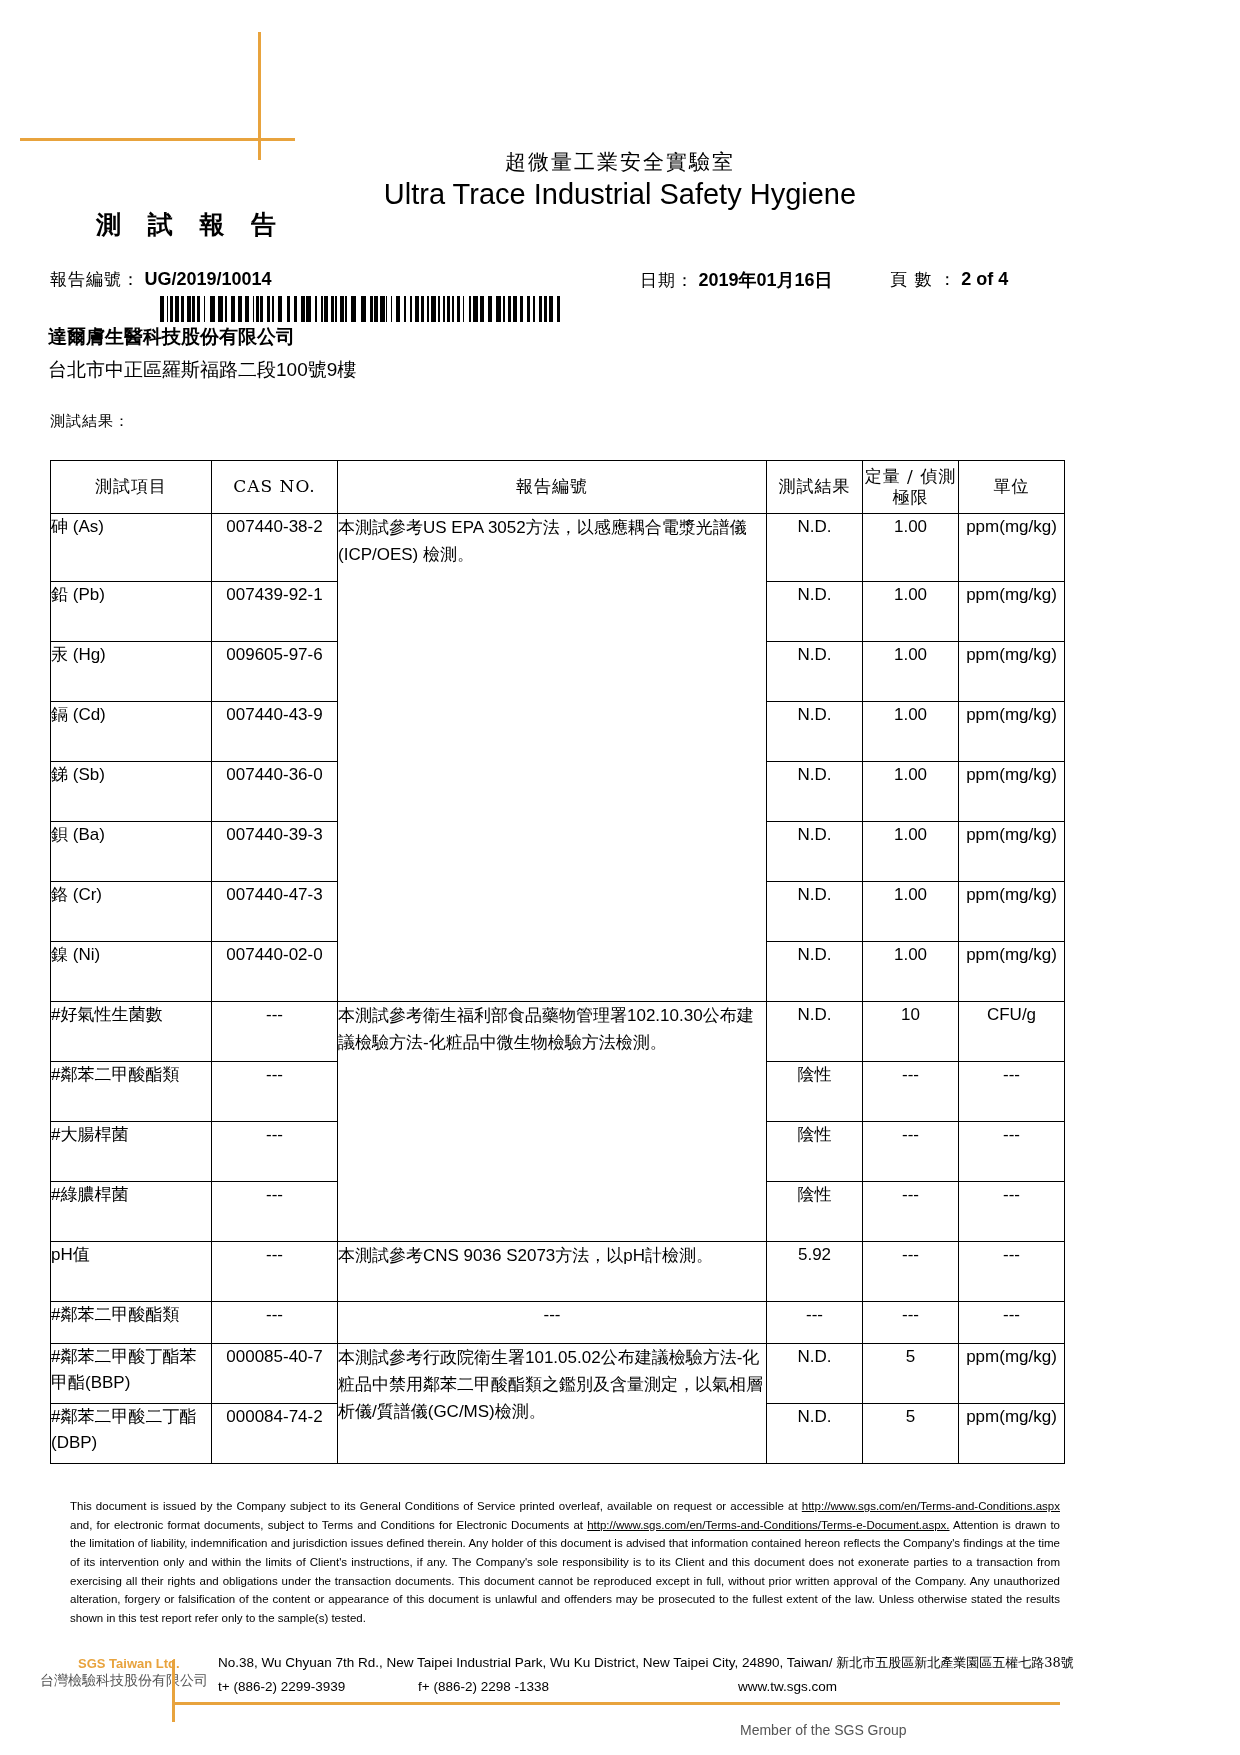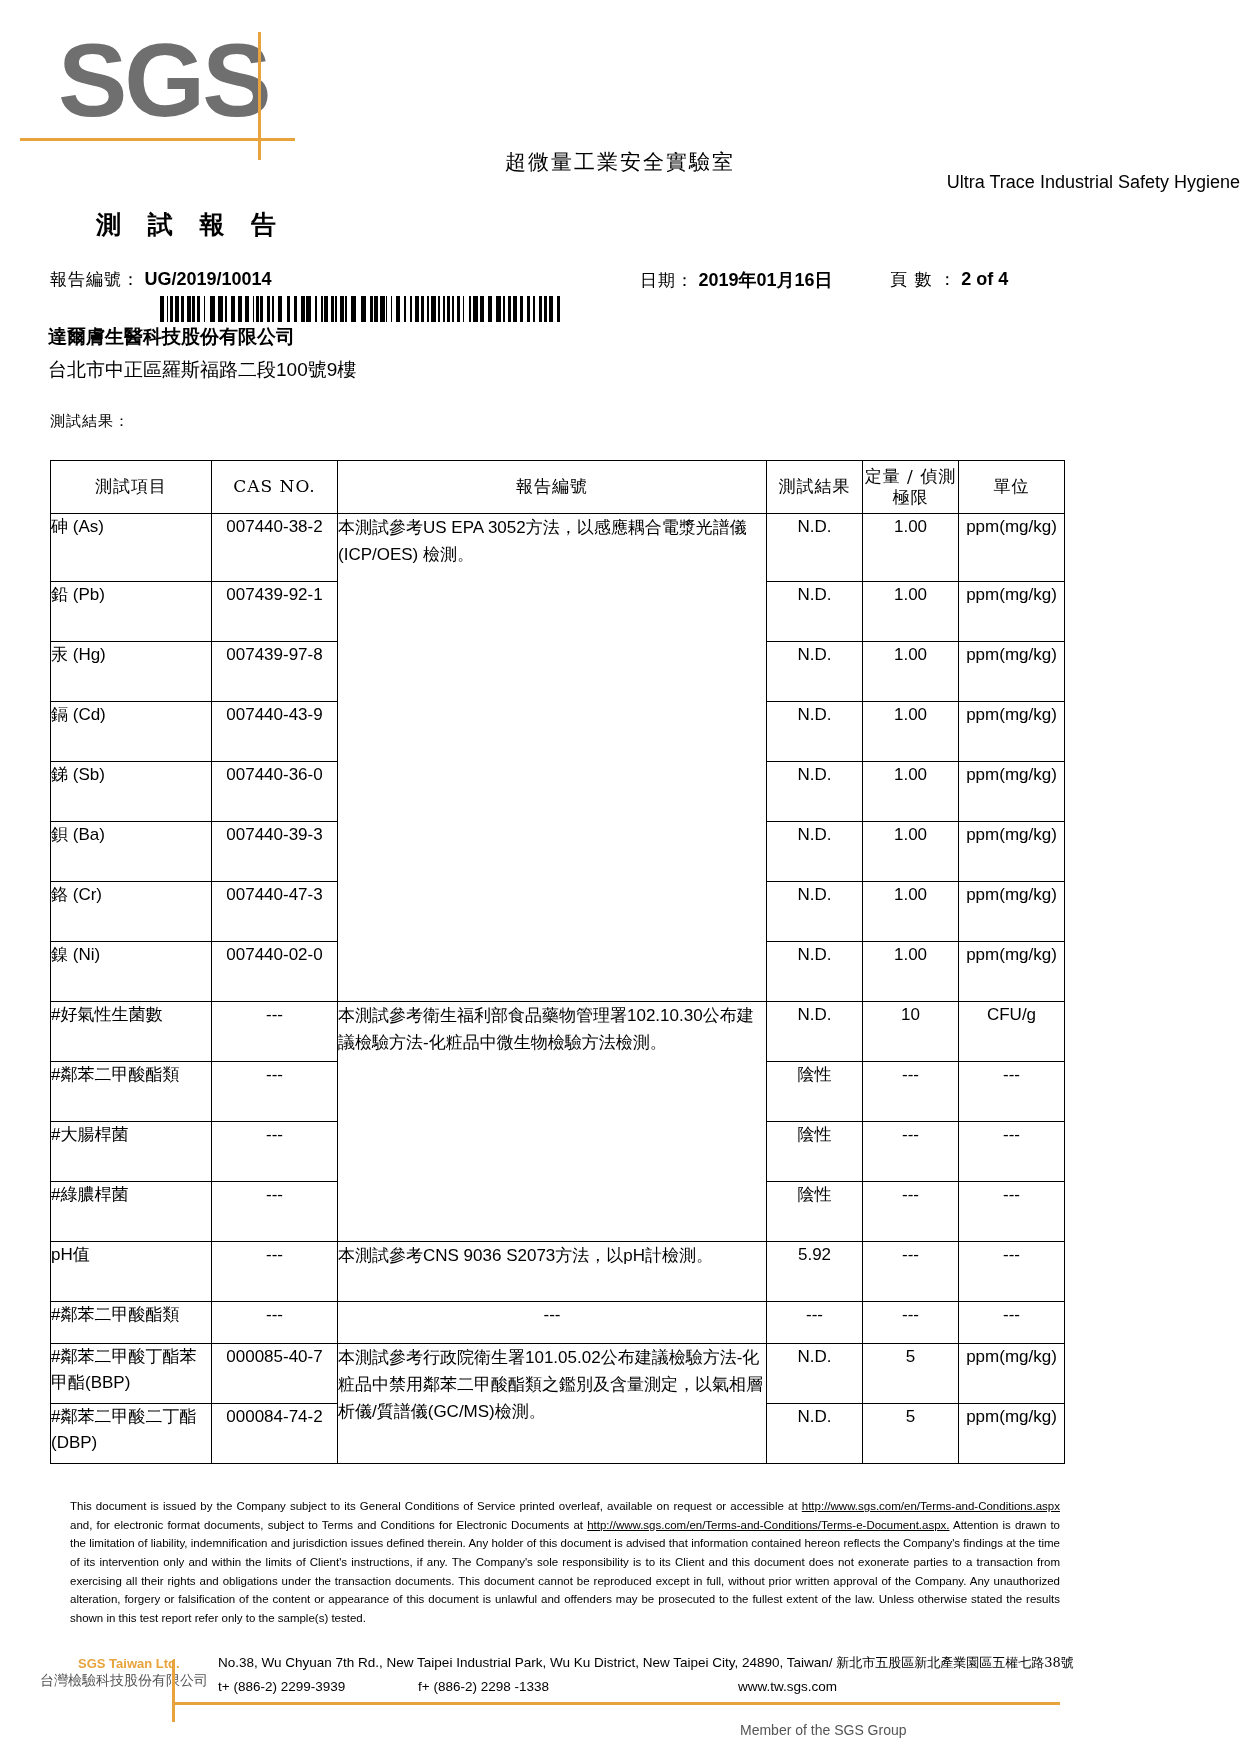--- a/index.html
+++ b/index.html
@@ -58,24 +58,24 @@
     left: 0; right: 0;
     top: 148px;
     text-align: center;
     font-family: "DejaVu Serif", serif;
     font-size: 21px;
     letter-spacing: 2px;
   }
   .lab-title-en {
     position: absolute;
     left: 0; right: 0;
-    top: 172px;
-    text-align: right;
-    font-family: "Liberation Sans", sans-serif;
-    font-size: 18px;
+    top: 178px;
+    text-align: center;
+    font-family: "Liberation Sans", sans-serif;
+    font-size: 29px;
   }
   .report-heading {
     position: absolute;
     left: 96px;
     top: 208px;
     font-family: "DejaVu Serif", serif;
     font-size: 25px;
     font-weight: bold;
     letter-spacing: 9px;
   }
@@ -311,21 +311,20 @@
     top: 1722px;
     font-family: "Liberation Sans", sans-serif;
     font-size: 14px;
     color: #555;
   }
 </style>
 </head>
 <body>
 
 <div class="logo-block">
-  <div class="logo-text">SGS</div>
   <div class="logo-hline"></div>
   <div class="logo-vline"></div>
 </div>
 
 <div class="lab-title-cn">超微量工業安全實驗室</div>
 <div class="lab-title-en">Ultra Trace Industrial Safety Hygiene</div>
 <div class="report-heading">測 試 報 告</div>
 
 <div class="meta-row">
   <div class="meta-reportno">
@@ -511,21 +510,21 @@
       <tr class="rowmed">
         <td class="cell item">鉛 (Pb)</td>
         <td class="cell cas">007439-92-1</td>
         <td class="cell result">N.D.</td>
         <td class="cell limit">1.00</td>
         <td class="cell unit">ppm(mg/kg)</td>
       </tr>
 
       <tr class="rowmed">
         <td class="cell item">汞 (Hg)</td>
-        <td class="cell cas">007439-97-8</td>
+        <td class="cell cas">009605-97-6</td>
         <td class="cell result">N.D.</td>
         <td class="cell limit">1.00</td>
         <td class="cell unit">ppm(mg/kg)</td>
       </tr>
 
       <tr class="rowmed">
         <td class="cell item">鎘 (Cd)</td>
         <td class="cell cas">007440-43-9</td>
         <td class="cell result">N.D.</td>
         <td class="cell limit">1.00</td>

